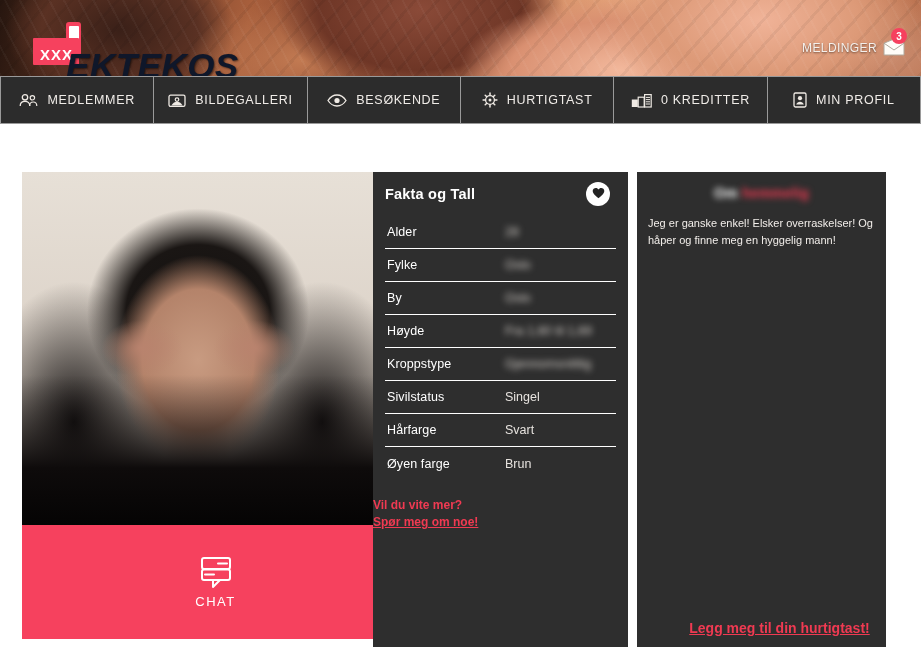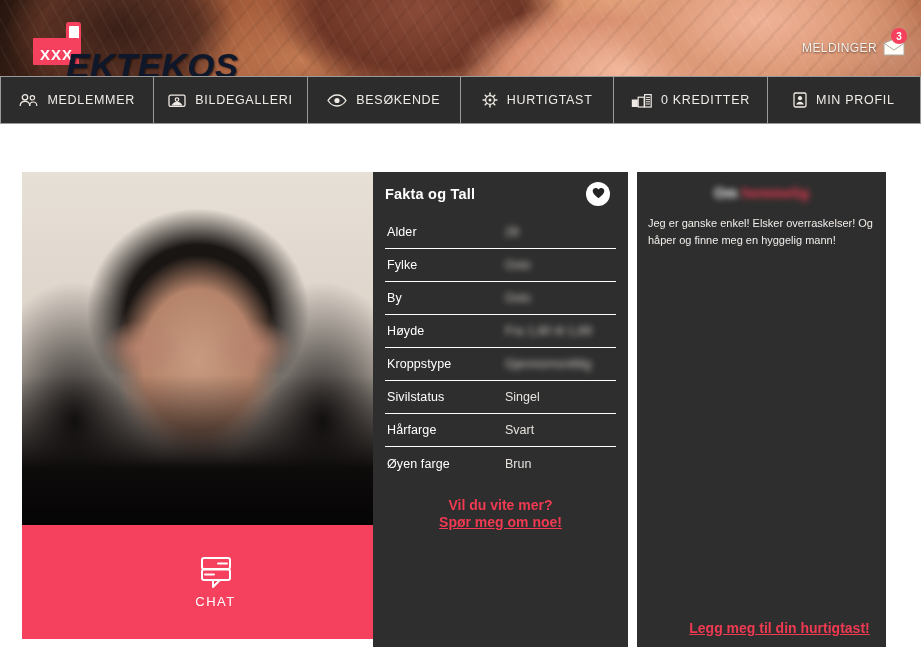--- a/index.html
+++ b/index.html
@@ -208,23 +208,22 @@
     width: 118px; letter-spacing: .1px;
   }
   .fact-val { color: #e6e2de; font-size: 12.5px; }
   .fact-val.blur {
     filter: blur(3.4px);
     color: #cfcac5;
   }
 
   .facts-cta {
     position: absolute; left: 0; right: 0; top: 325px;
-    text-align: center;
     color: #f03a52;
-    font-size: 14px;
+    font-size: 12px;
     font-weight: bold;
     line-height: 17px;
     cursor: pointer;
   }
   .facts-cta .l2 { text-decoration: underline; }
 
   
   .about {
     position: absolute; left: 637px; top: 56px;
     width: 249px; height: 477px;

